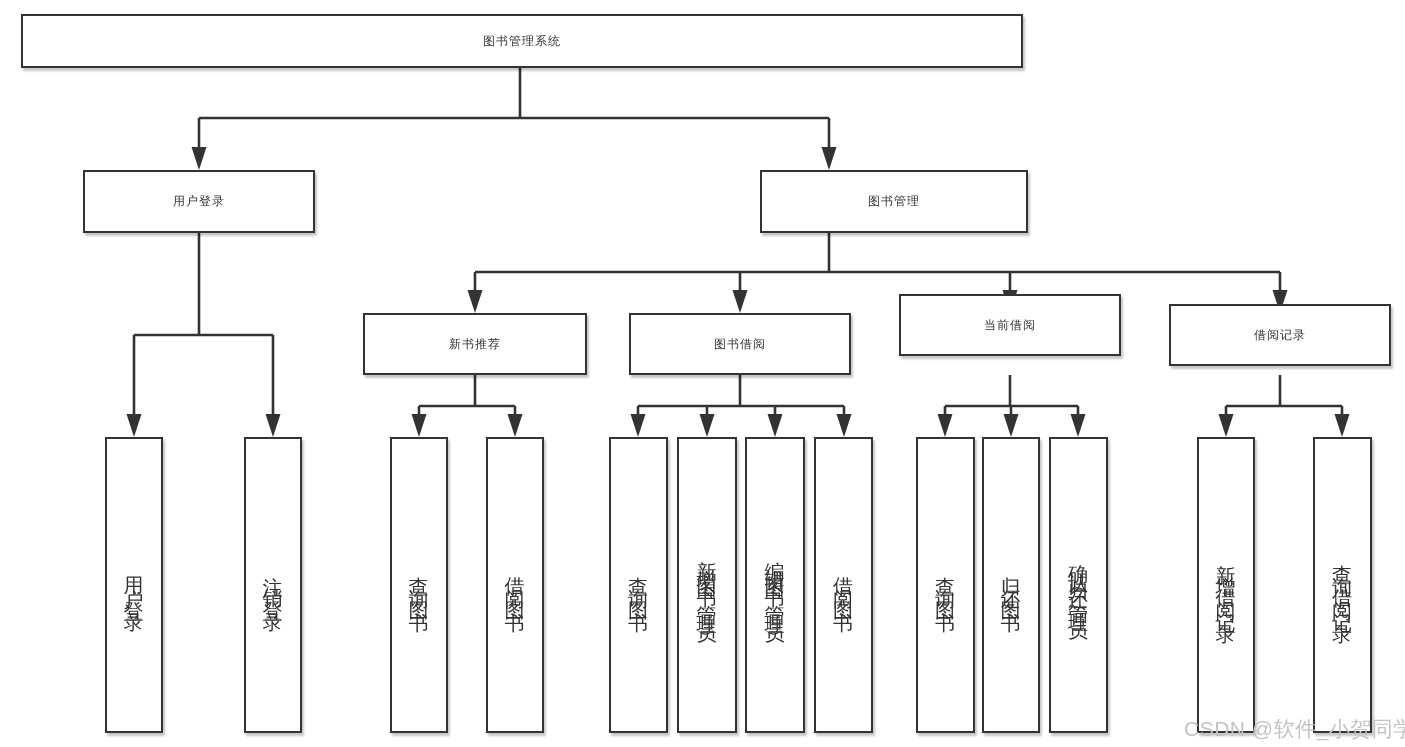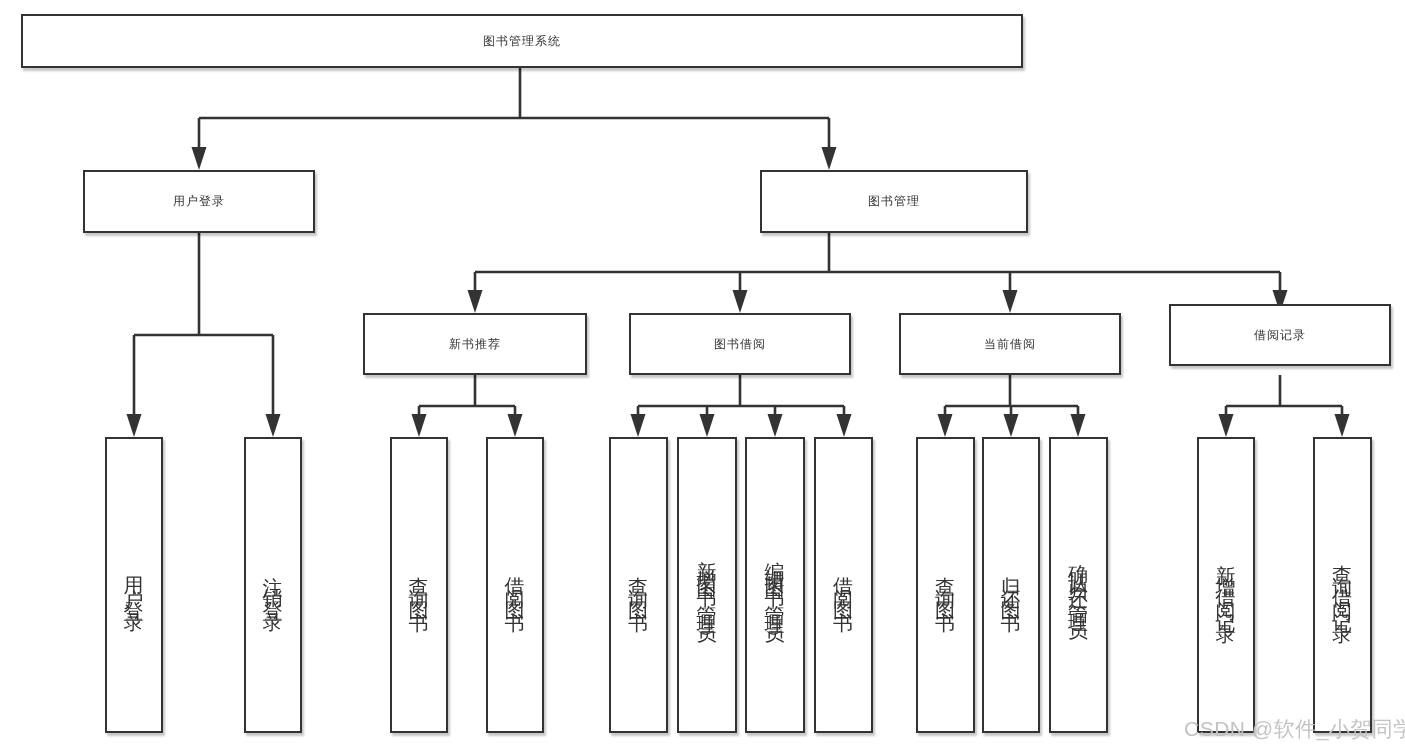--- a/index.html
+++ b/index.html
@@ -125,21 +125,21 @@
   <div class="node" style="left:712px; top:170px; width:268px; height:63px;margin-left:48px;">
     <span class="hlabel">图书管理</span>
   </div>
 
   <div class="node" style="left:363px; top:313px; width:224px; height:62px;">
     <span class="hlabel">新书推荐</span>
   </div>
   <div class="node" style="left:629px; top:313px; width:222px; height:62px;">
     <span class="hlabel">图书借阅</span>
   </div>
-  <div class="node" style="left:899px; top:313px; width:222px; height:62px;font-family:Liberation Serif, serif;">
+  <div class="node" style="left:899px; top:294px; width:222px; height:62px;font-family:Liberation Serif, serif;">
     <span class="hlabel">当前借阅</span>
   </div>
   <div class="node" style="left:1169px; top:304px; width:222px; height:62px;">
     <span class="hlabel">借阅记录</span>
   </div>
 
   <div class="node" style="left:105px; top:437px; width:58px; height:296px;">
     <span class="vtext">用户登录</span>
   </div>
   <div class="node" style="left:244px; top:437px; width:58px; height:296px;">

